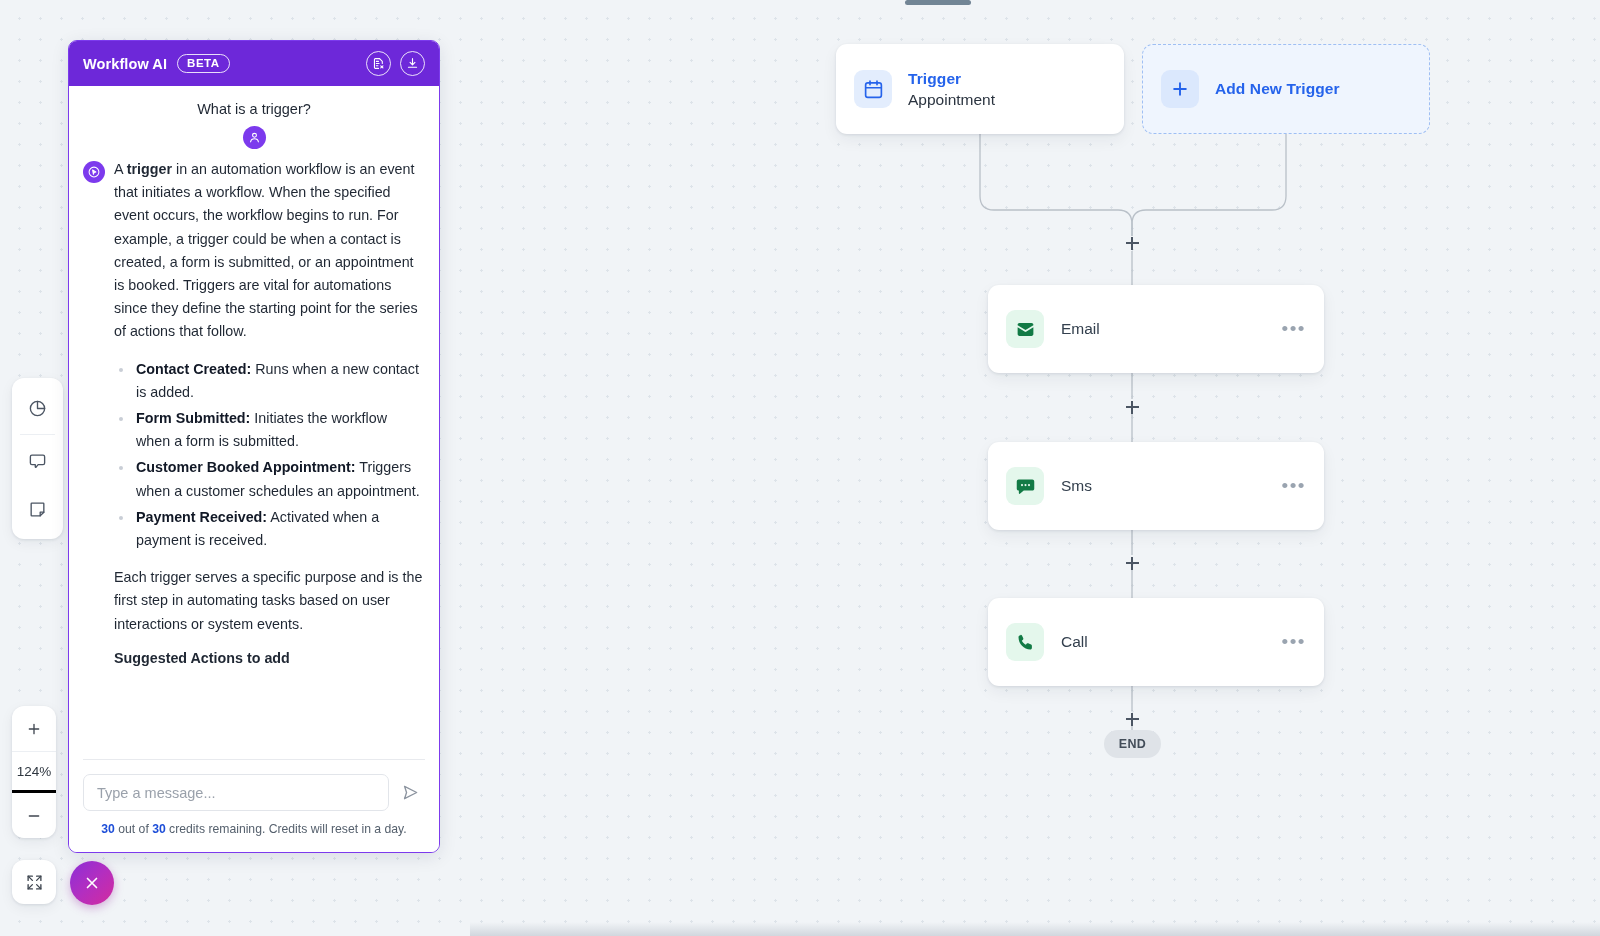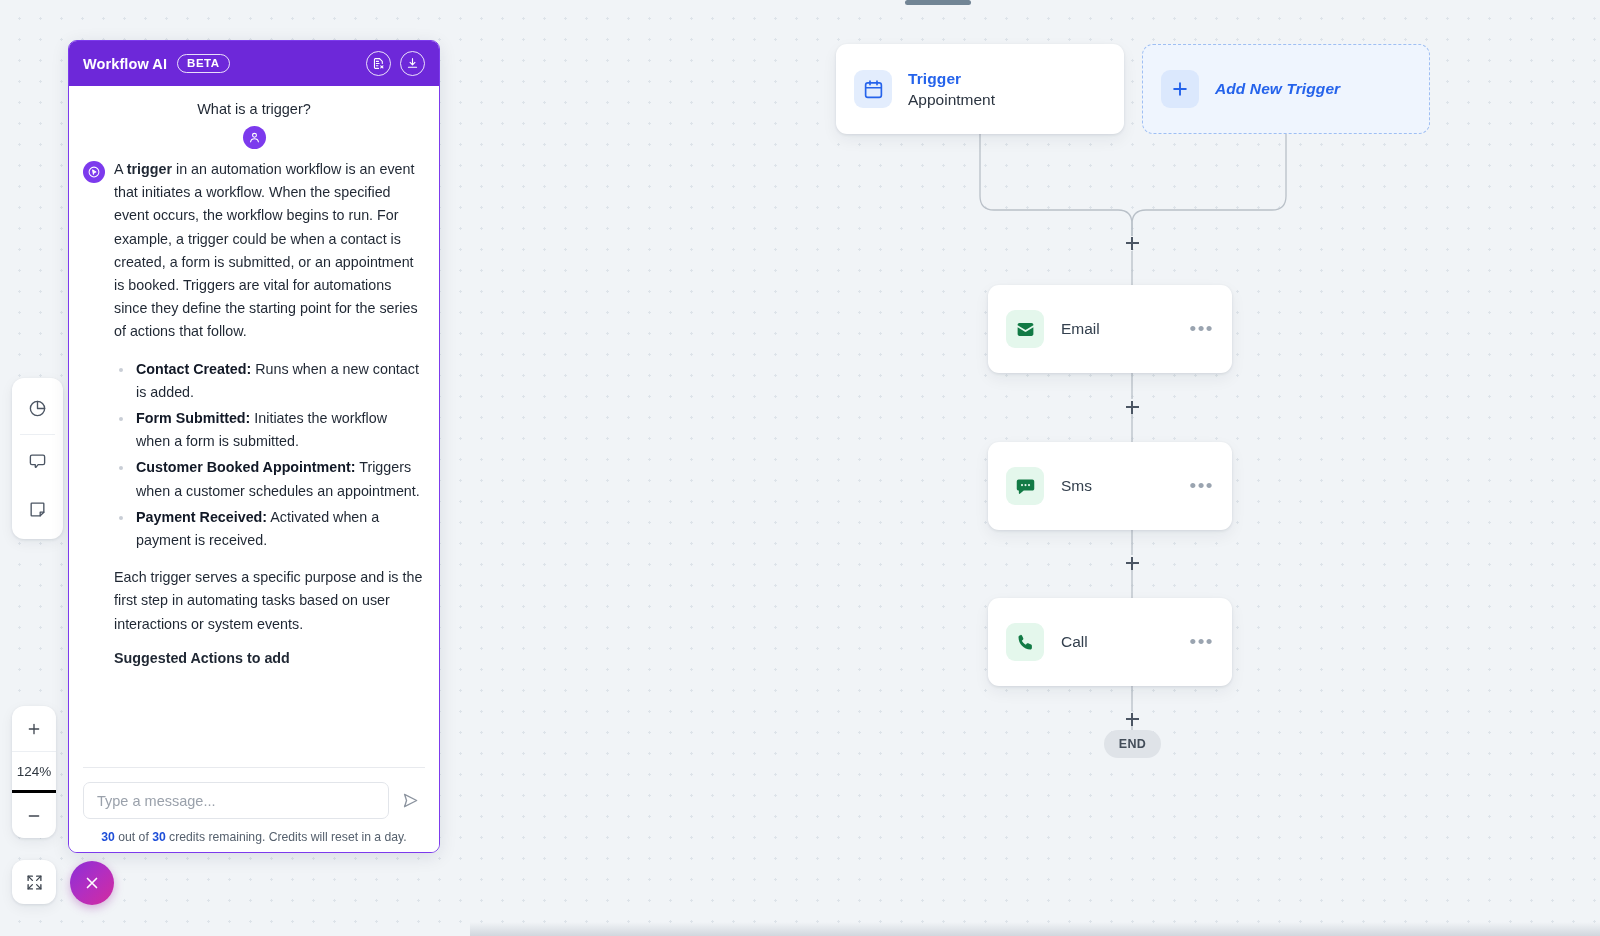--- a/index.html
+++ b/index.html
@@ -54,25 +54,25 @@
   
   #add-trigger-card {
     position: absolute;
     left: 1142px; top: 44px; width: 288px; height: 90px;
     background: #eff5fe;
     border: 1.4px dashed #9fbff3;
     border-radius: 11px;
     display: flex; align-items: center; padding: 0 18px; gap: 16px;
   }
   #add-trigger-card .tile { background: #dbe8fd; }
-  .add-trigger-label { color: #2563eb; font-size: 15.5px; font-weight: 700; letter-spacing: .1px; font-style: italic; }
+  .add-trigger-label { color: #2563eb; font-size: 15.5px; font-weight: 700; letter-spacing: .1px; }
 
   
   .action-card {
-    left: 988px; width: 244px; height: 88px;
+    left: 988px; width: 336px; height: 88px;
     padding: 0 18px; gap: 17px;
   }
   #card-email { top: 285px; }
   #card-sms   { top: 442px; }
   #card-call  { top: 598px; }
   .tile-green { background: #e4f7ec; }
   .action-label { color: #34404e; font-size: 15.5px; font-weight: 400; flex: 1; }
   .dots {
     color: #9aa4b0; font-size: 19px; letter-spacing: 1.5px;
     line-height: 8px; user-select: none;
@@ -190,21 +190,21 @@
   }
   ul.examples li::before {
     content: ""; position: absolute; left: 5px; top: 10px;
     width: 4px; height: 4px; border-radius: 50%; background: #c9ced6;
   }
   ul.examples li b { font-weight: 700; color: #111826; }
   #suggested-heading {
     font-size: 14.3px; font-weight: 700; color: #1f2733; margin-top: 2px;
   }
 
-  #chat-footer { flex: 0 0 auto; padding: 0 14px 8px; background: #fff; }
+  #chat-footer { flex: 0 0 auto; padding: 0 14px 16px; background: #fff; }
   #chat-divider { height: 1px; background: #e8eaee; margin: 0 0 14px; }
   #input-row { display: flex; align-items: center; gap: 6px; }
   #chat-input {
     flex: 1 1 auto; height: 37px;
     border: 1px solid #e2e5ea; border-radius: 7px;
     padding: 0 13px; font-size: 14.5px; color: #1f2733;
     font-family: "Liberation Sans", sans-serif;
     outline: none; background: #fff;
   }
   #chat-input::placeholder { color: #9aa1ab; }

